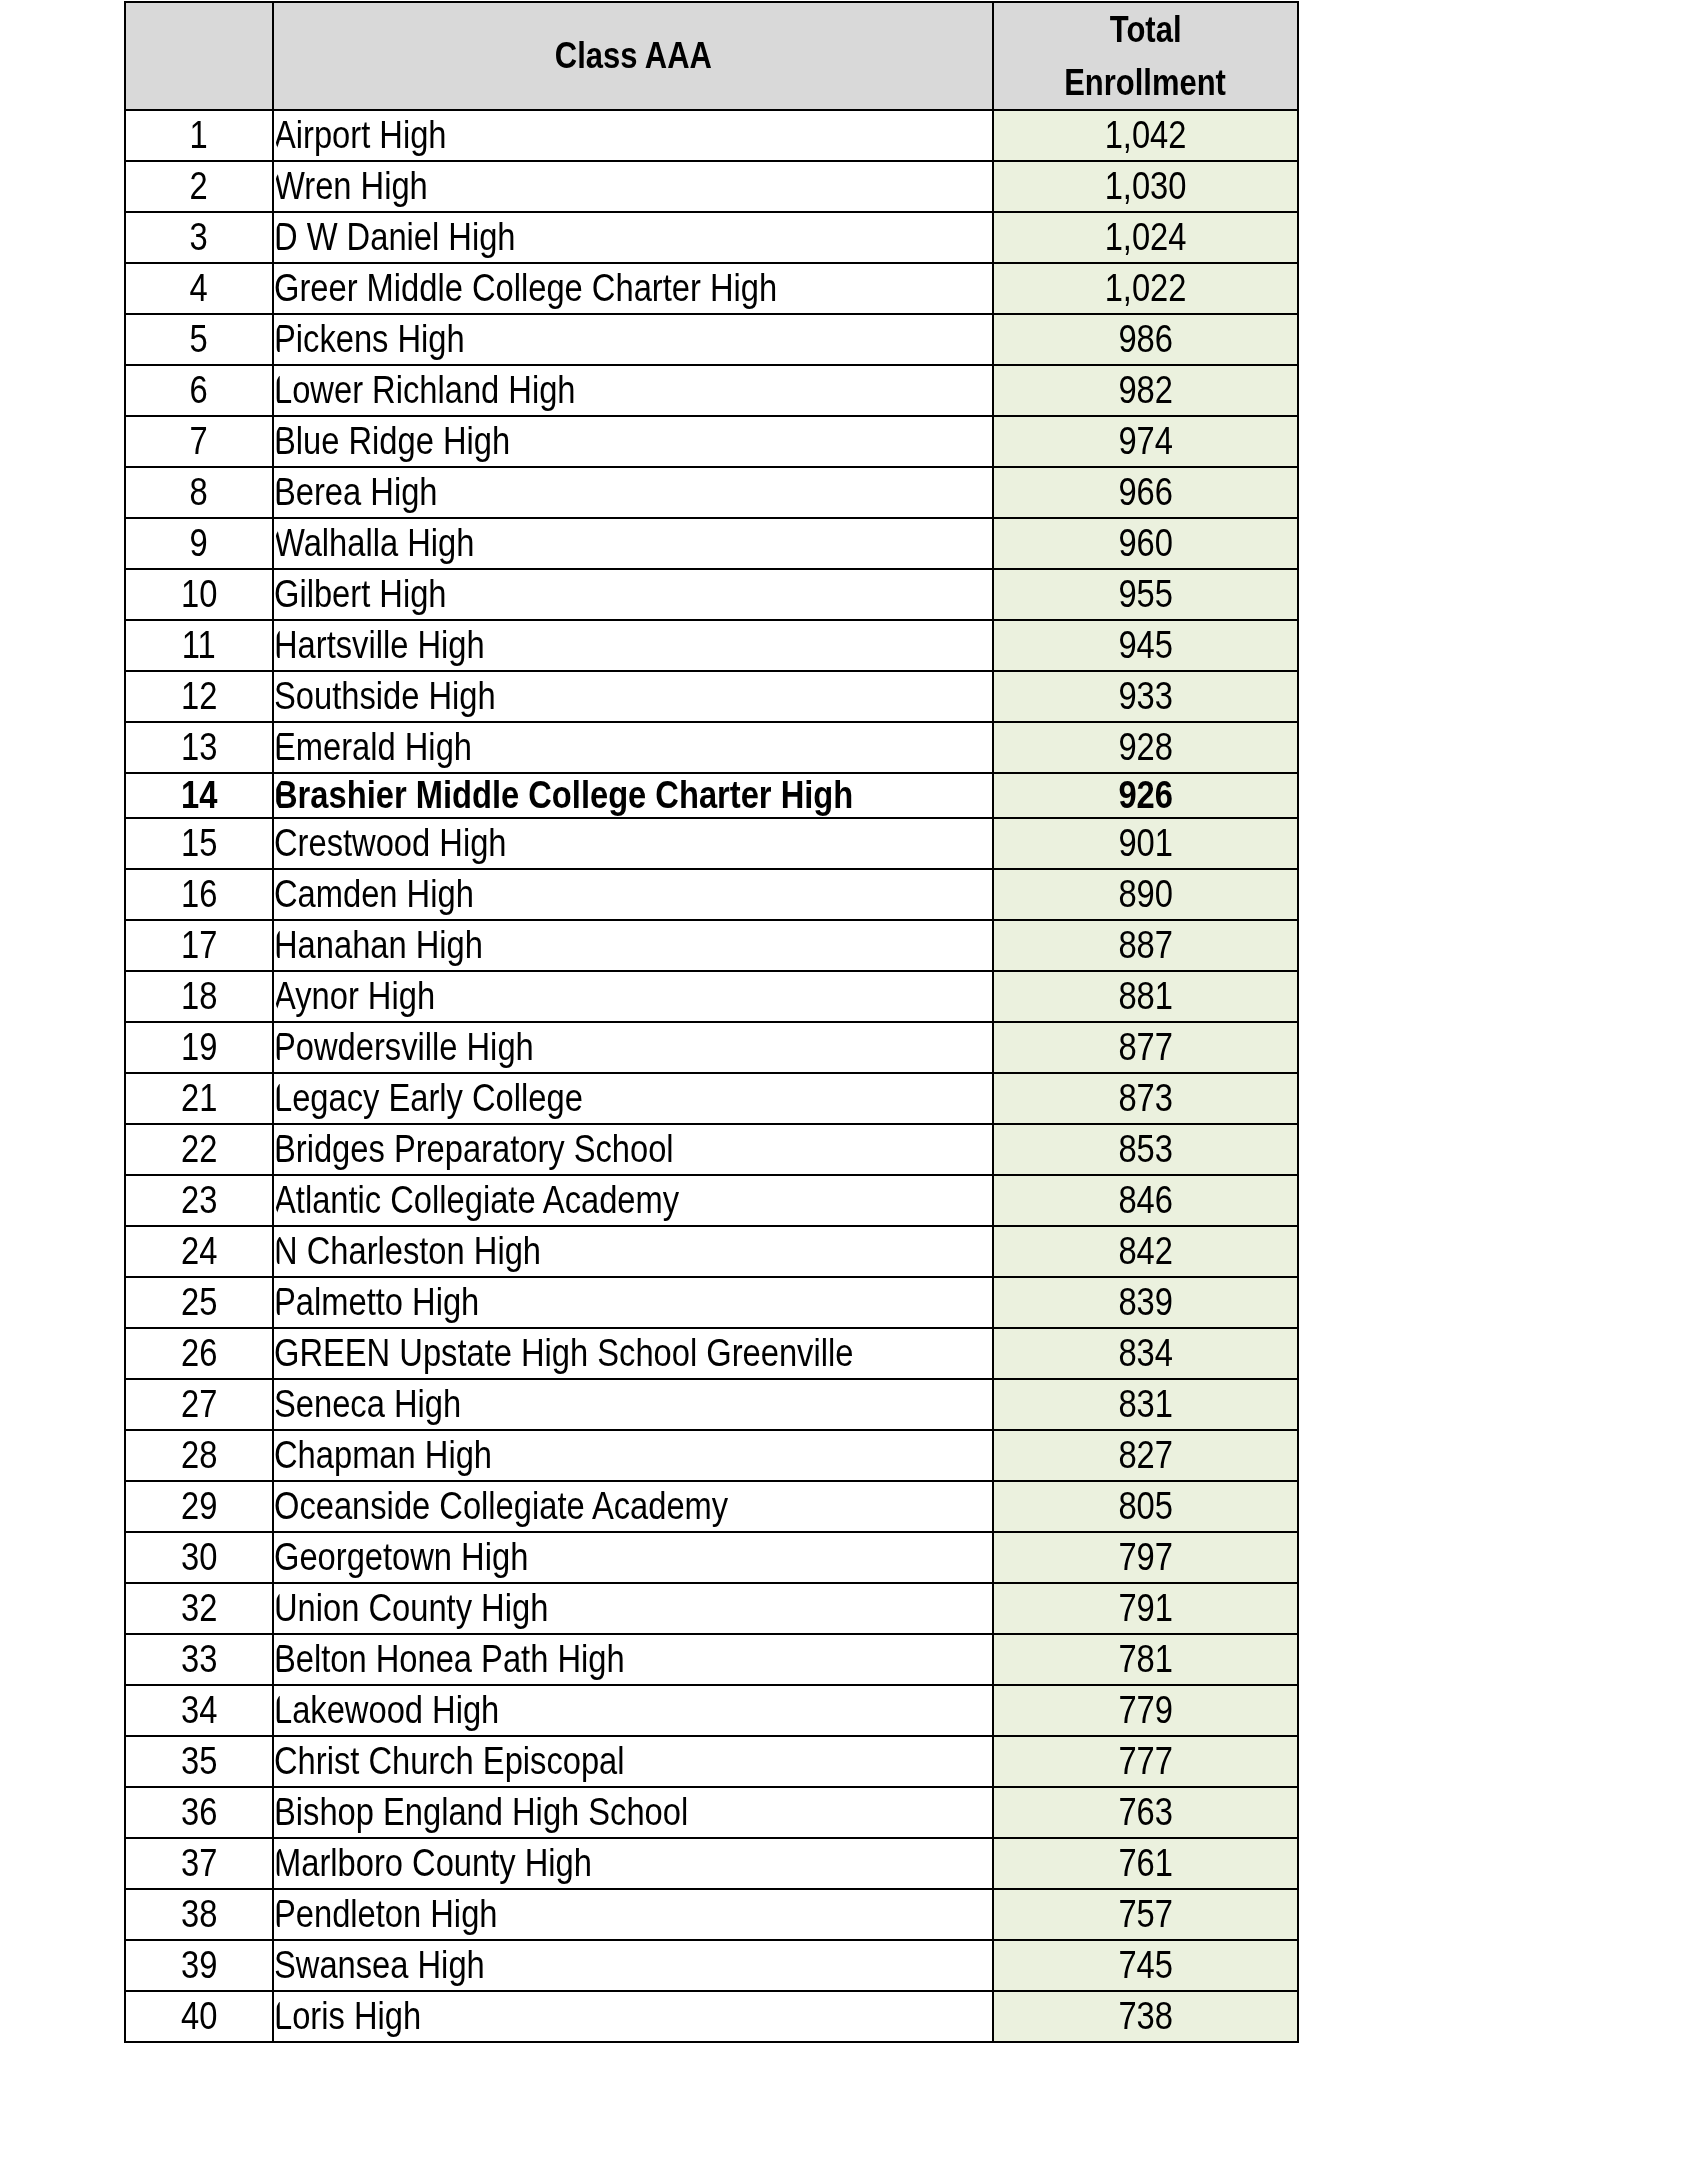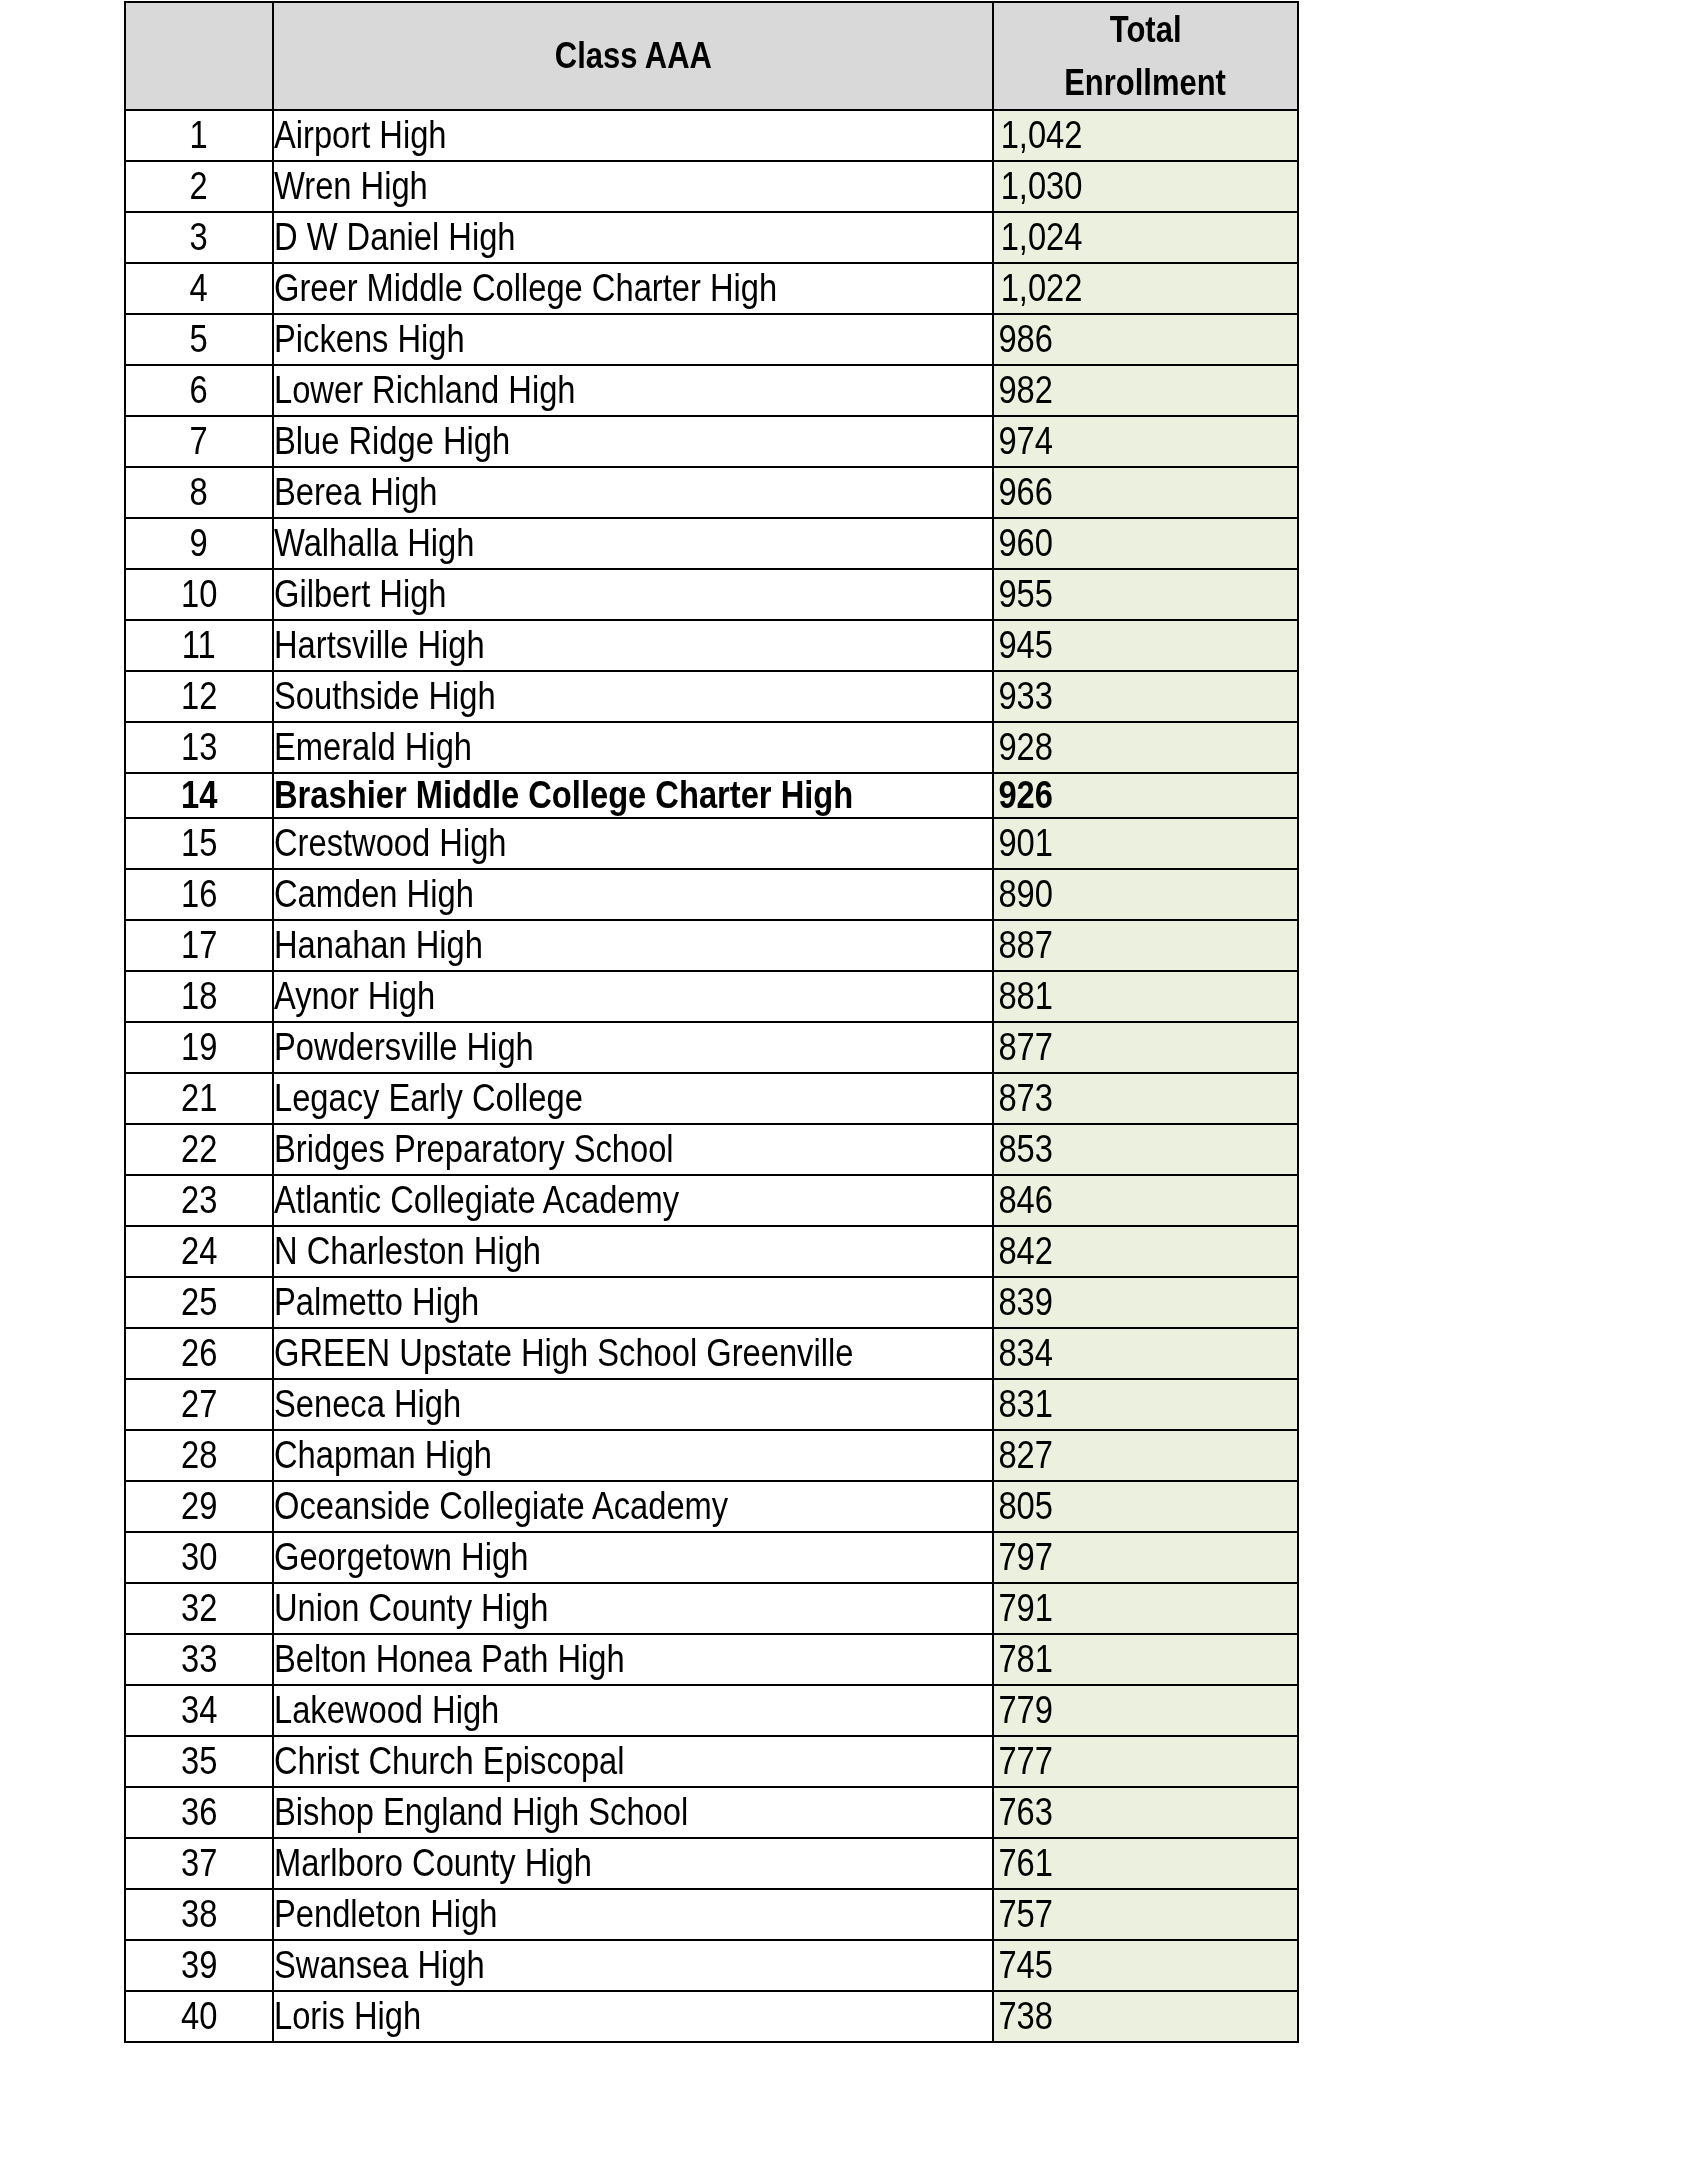--- a/index.html
+++ b/index.html
@@ -17,22 +17,22 @@
     border: 2.6px solid #000; padding: 0; overflow: hidden; white-space: nowrap;
   }
   table.enroll thead th {
     background: #d9d9d9; height: 104px; font-weight: bold; font-size: 36px;
     text-align: center; vertical-align: middle; line-height: 53px;
   }
   table.enroll thead th .hdr-txt { display: inline-block; transform: scaleX(0.86); transform-origin: center; }
   table.enroll tbody td { height: 49px; font-size: 38px; line-height: 49px; vertical-align: middle; }
   table.enroll tbody tr.short td { height: 43px; line-height: 43px; font-weight: bold; }
   td.rank { text-align: center; background: #ffffff; }
-  td.name { text-align: left; background: #ffffff; padding-left: 3.5px; }
-  td.total { background: #ebf1de; }
+  td.name { text-align: left; background: #ffffff; padding-left: 3.5px; border-radius: 24px; }
+  td.total { text-align: center; background: #ebf1de; }
   .sq { display: inline-block; transform: scaleX(0.86); }
   td.name .sq { transform-origin: left center; }
   td.rank .sq, td.total .sq { transform-origin: center; }
 </style>
 </head>
 <body>
 
 <table class="enroll">
   <colgroup>
     <col class="c-rank">

